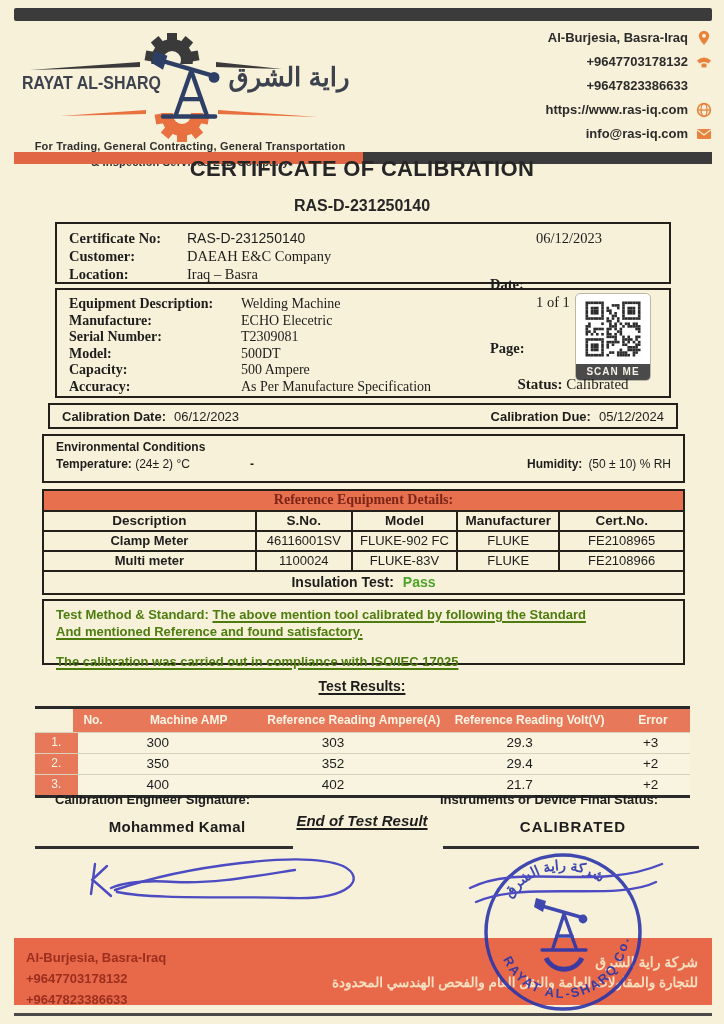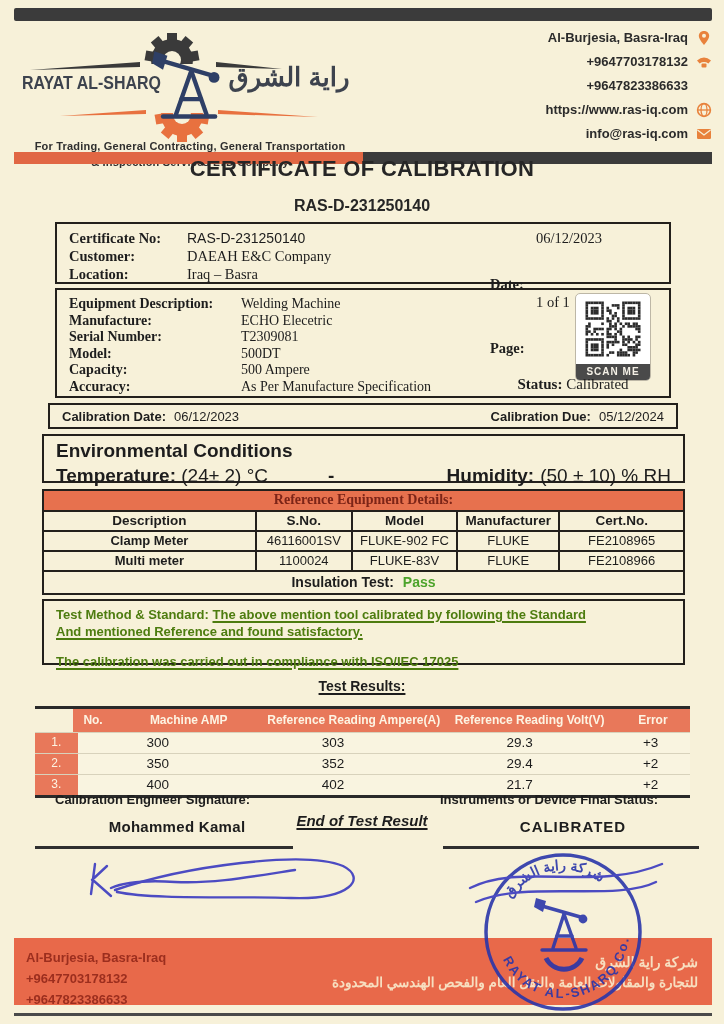--- a/index.html
+++ b/index.html
@@ -48,21 +48,21 @@
   .eq-label{width:172px;font-weight:700;}
   .qr-card{position:absolute;right:18px;top:3px;width:74px;background:#ffffff;border:1px solid #bdb7a6;border-radius:5px;overflow:hidden;text-align:center;}
   .qr-label{background:#4a4a4a;color:#f4f0e6;font-family:"Liberation Sans",sans-serif;font-size:10px;font-weight:600;
             letter-spacing:1px;padding:2px 0 3px;}
   .status-line{position:absolute;right:6px;top:86px;width:180px;text-align:center;font-size:15px;}
 
   .caldate-box{left:48px;top:403px;width:630px;height:26px;display:flex;align-items:center;justify-content:space-between;
                padding:0 12px;font-size:13px;}
   .cd-group{display:flex;gap:8px;}
 
-  .env-box{left:42px;top:434px;width:643px;height:49px;padding:4px 12px;font-size:19px;}
+  .env-box{left:42px;top:434px;width:643px;height:49px;padding:4px 12px;font-size:12px;}
   .env-line2{display:flex;align-items:center;margin-top:3px;}
   .env-dash{margin-left:60px;font-weight:700;}
   .env-hum{margin-left:auto;display:flex;gap:6px;}
 
   
   .rt{left:42px;top:489px;width:643px;border:2px solid #23201c;box-sizing:border-box;font-size:13px;}
   .rt-title{background:#e7714e;color:#7c2417;font-family:"Liberation Serif",serif;font-weight:700;font-size:14px;
             text-align:center;border-bottom:2px solid #23201c;padding:1px 0 2px;}
   .rt-head,.rt-row{display:flex;border-bottom:2px solid #23201c;}
   .rt-head{font-weight:700;font-size:13.5px;}

